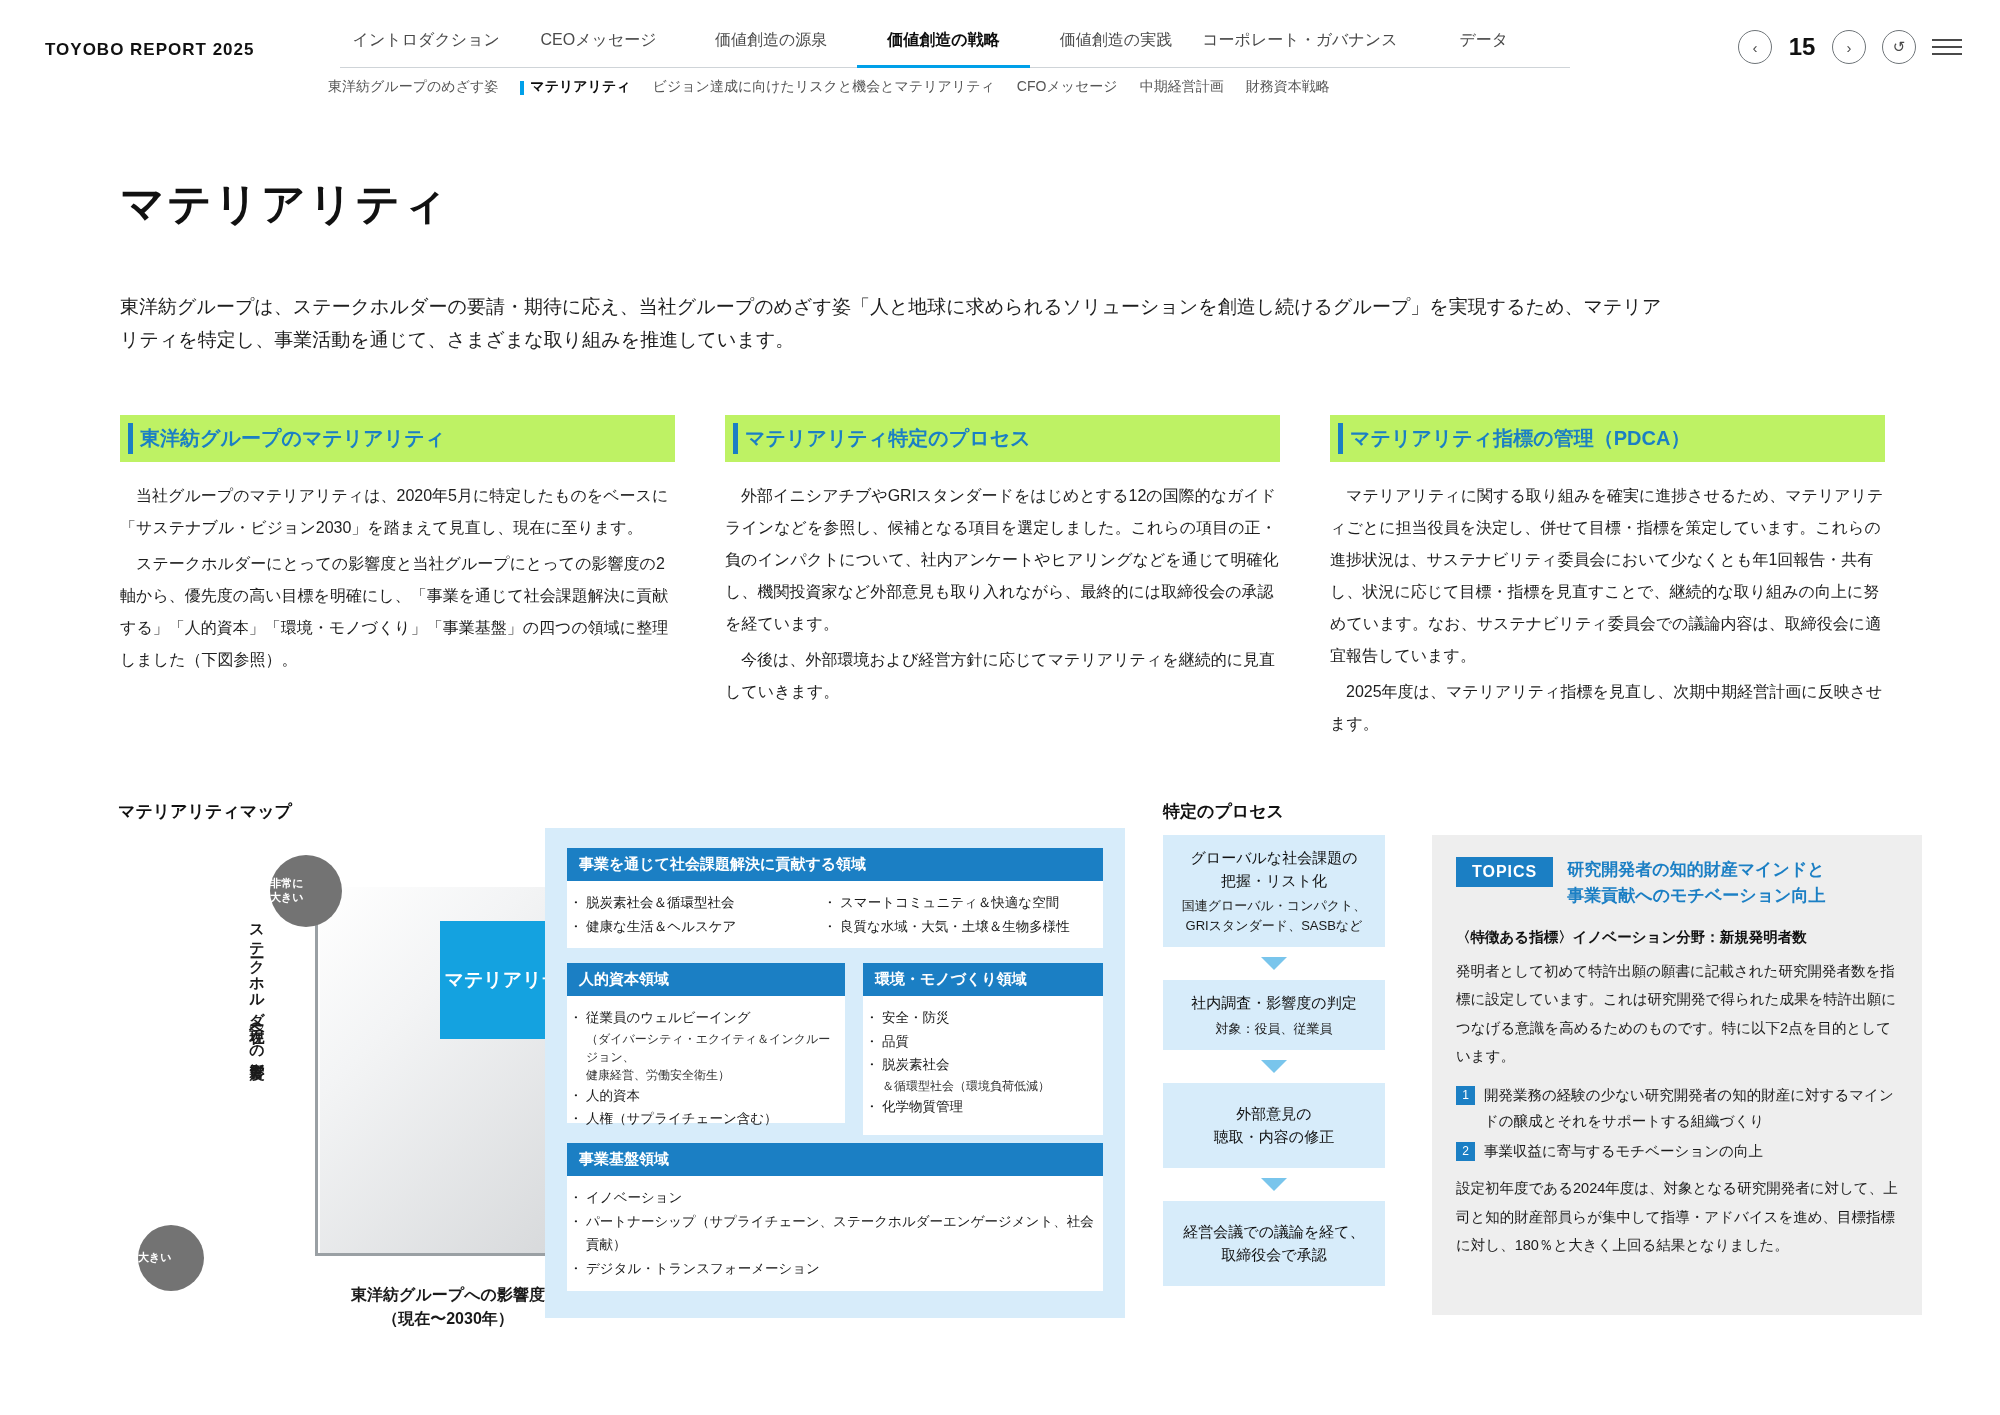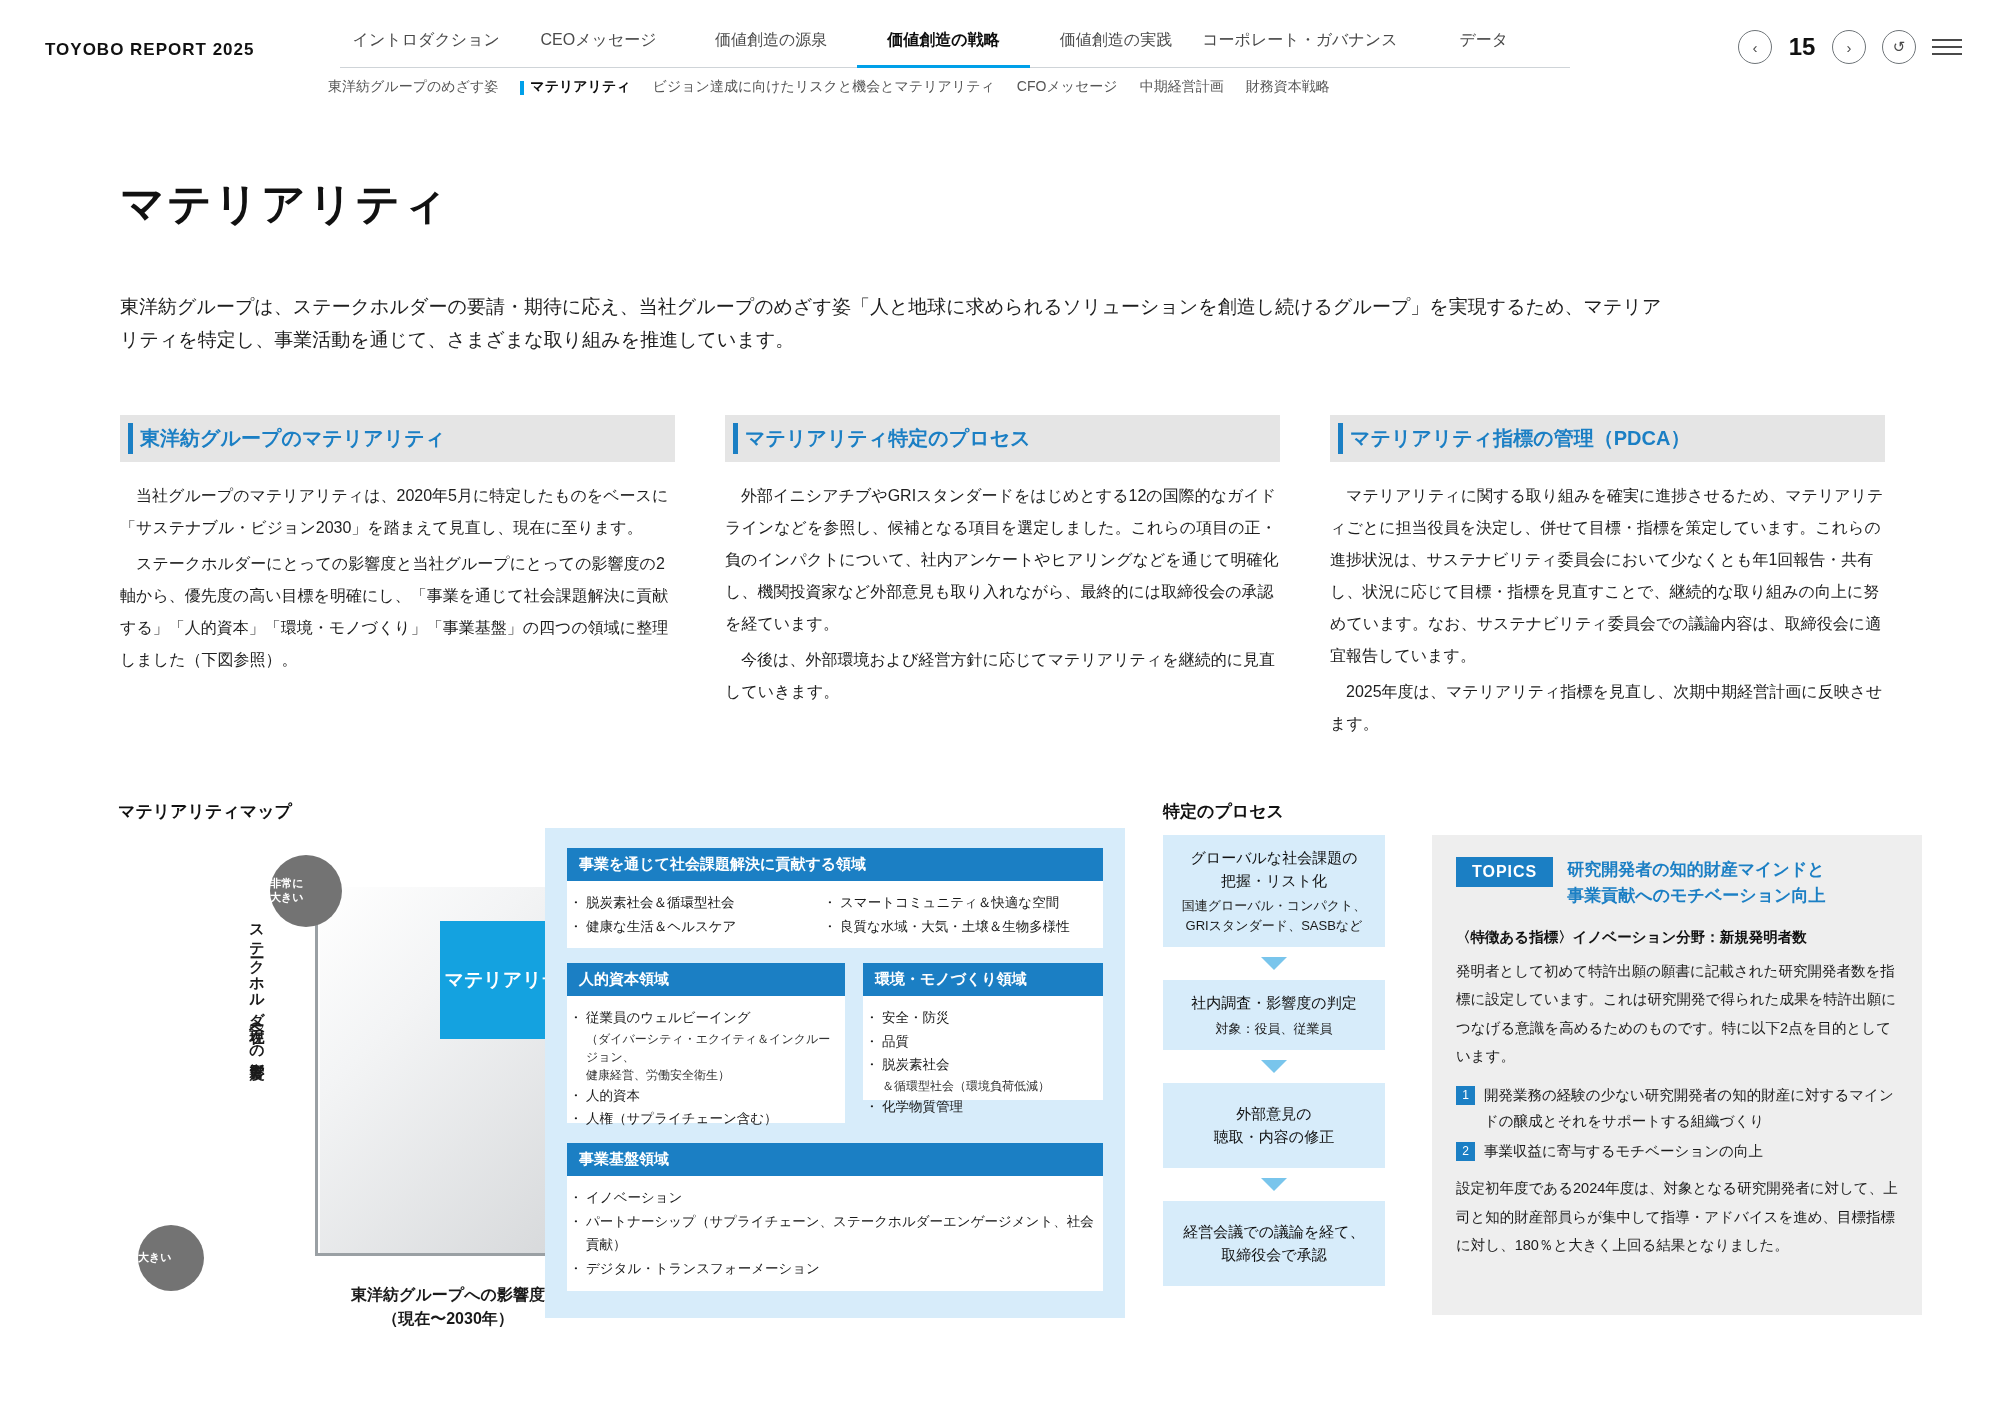--- a/index.html
+++ b/index.html
@@ -42,21 +42,21 @@
   
   .page-title { position:absolute; left:120px; top:175px; font-size:44px; font-weight:700; letter-spacing:2px; color:#111; }
   .lead { position:absolute; left:120px; top:290px; width:1560px; font-size:19px; line-height:1.75; color:#1d1d1d; font-weight:500; }
 
   
   .col { position:absolute; top:415px; width:555px; }
   .col-1 { left:120px; }
   .col-2 { left:725px; }
   .col-3 { left:1330px; }
   .col-head {
-    background:#e5e5e5; color:#1b7fc4; font-size:20px; font-weight:700;
+    background:#bef264; color:#1b7fc4; font-size:20px; font-weight:700;
     padding:10px 14px 10px 20px; position:relative; margin-bottom:18px;
   }
   .col-head::before { content:""; position:absolute; left:8px; top:8px; bottom:8px; width:5px; background:#1b7fc4; }
   .col-p { font-size:16px; line-height:2.0; color:#1d1d1d; text-indent:1em; margin:0 0 4px 0; }
 
   
   .sec-label { position:absolute; font-size:17px; font-weight:700; color:#111; }
   .map-label { left:118px; top:800px; }
   .proc-label { left:1163px; top:800px; }
 
@@ -218,21 +218,21 @@
         <span>（ダイバーシティ・エクイティ＆インクルージョン、</span><br>
         <span>健康経営、労働安全衛生）</span>
       </div>
       <ul class="bullets">
         <li>人的資本</li>
         <li>人権（サプライチェーン含む）</li>
       </ul>
     </div>
   </div>
 
-  <div class="card" style="left:318px; top:135px; width:240px; height:137px;">
+  <div class="card" style="left:318px; top:135px; width:240px; height:172px;">
     <div class="card-title">環境・モノづくり領域</div>
     <div class="card-body">
       <ul class="bullets">
         <li>安全・防災</li>
         <li>品質</li>
         <li>脱炭素社会</li>
       </ul>
       <div class="sub-note">＆循環型社会（環境負荷低減）</div>
       <ul class="bullets">
         <li>化学物質管理</li>

